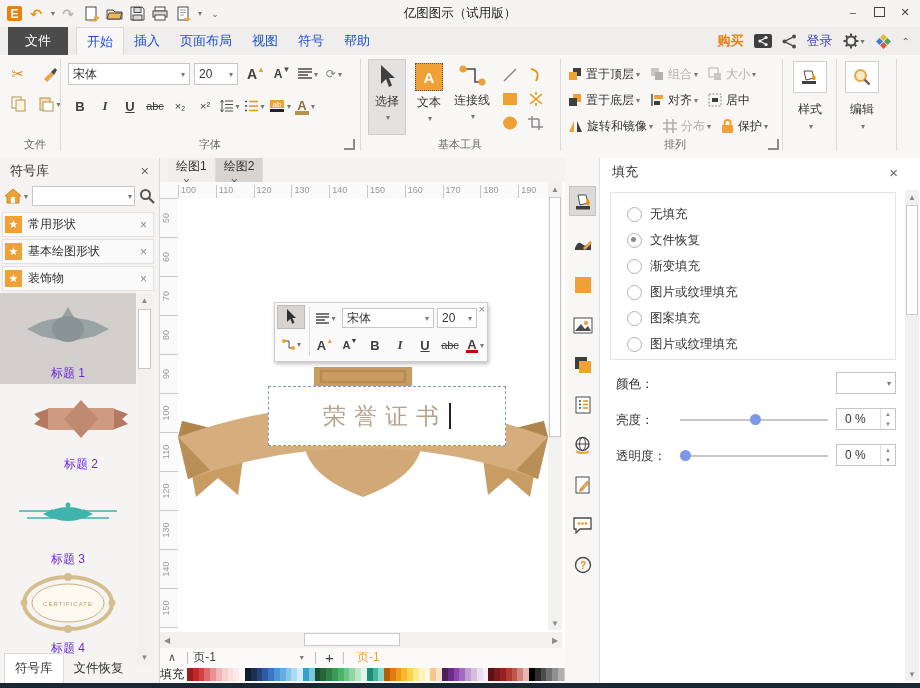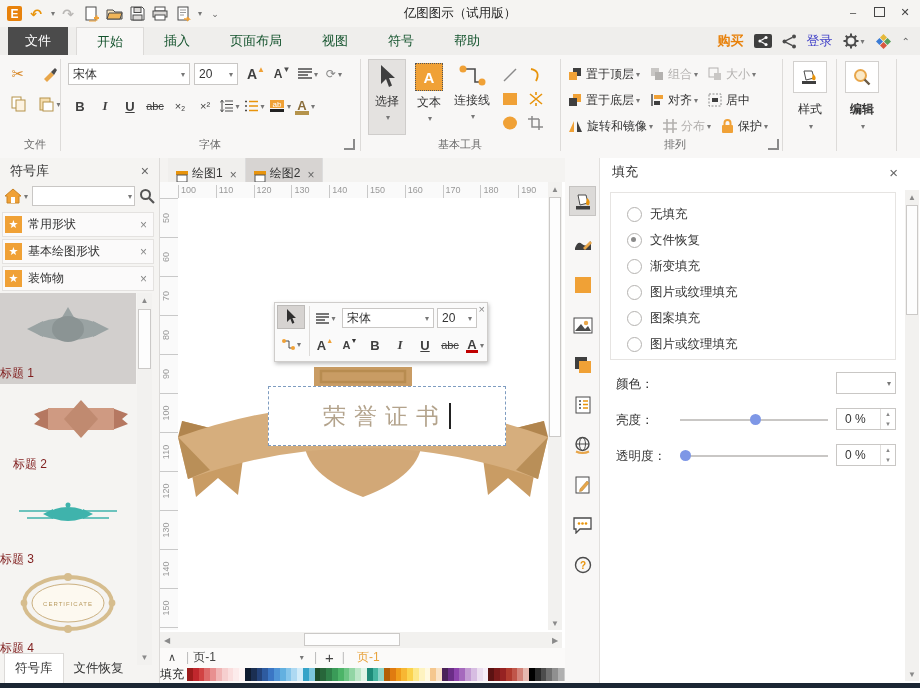--- a/index.html
+++ b/index.html
@@ -9,47 +9,47 @@
   .flex{display:flex;align-items:center;}
   .dd{color:#777;font-size:8px;margin-left:2px;}
   .sep-v{width:1px;background:#dddbd9;}
   svg{display:block;}
   
   #titlebar{left:0;top:0;width:920px;height:27px;background:#f5f4f2;}
   .qbtn{width:20px;height:20px;display:flex;align-items:center;justify-content:center;}
   .winbtn{width:26px;height:22px;display:flex;align-items:center;justify-content:center;color:#444;font-size:11px;}
   
   #tabbar{left:0;top:27px;width:920px;height:28px;background:#efeeec;border-bottom:1px solid #e3e1df;}
-  .mtab{height:28px;padding:0 20px;display:flex;align-items:center;font-size:13px;color:#14532d;}
+  .mtab{height:28px;padding:0 10px;display:flex;align-items:center;font-size:13px;color:#1d4ed8;}
   .mtab.active{background:#f8f7f6;border:1px solid #dcdad8;border-bottom:none;}
   #filetab{background:#4b4b4b;color:#fff;padding:0 17px;height:28px;display:flex;align-items:center;font-size:13px;margin-left:8px;}
   
   #ribbon{left:0;top:55px;width:920px;height:103px;background:#f8f7f6;border-bottom:1px solid #d9d7d5;}
   .gl{position:absolute;bottom:6px;font-size:11px;color:#6b6b6b;text-align:center;}
   .rbtn{width:24px;height:22px;display:flex;align-items:center;justify-content:center;}
   .glyph{font-weight:bold;font-size:13px;color:#3f3f3f;}
   .selbox{border:1px solid #c9c7c5;background:#fff;height:22px;display:flex;align-items:center;padding:0 4px;justify-content:space-between;box-sizing:border-box;}
   .bigbtn{position:absolute;top:4px;width:38px;height:76px;text-align:center;font-size:12px;color:#333;}
   .bigbtn .lbl{margin-top:3px;}
   .bigbtn.sel{background:#e4e2e0;border:1px solid #cfcdcb;box-sizing:border-box;}
   .arr-item{display:flex;align-items:center;height:22px;font-size:12px;color:#333;}
   .arr-item .txt{margin-left:4px;}
   .dis{color:#b3b1af;}
   .launcher{width:9px;height:9px;border-right:2px solid #8a8a8a;border-bottom:2px solid #8a8a8a;position:absolute;}
   
   #leftpanel{left:0;top:158px;width:160px;height:530px;background:#f5f4f2;border-right:1px solid #dcdad8;box-sizing:border-box;}
   .secrow{position:absolute;left:2px;width:152px;height:25px;background:#fbfafa;border:1px solid #e4e2e0;box-sizing:border-box;display:flex;align-items:center;}
   .starbox{width:17px;height:17px;background:#f0a136;color:#fff;font-size:11px;display:flex;align-items:center;justify-content:center;margin:0 6px 0 2px;}
   .secx{margin-left:auto;margin-right:6px;color:#888;font-size:12px;}
-  .symitem{position:absolute;left:0;width:136px;height:91px;font-size:12px;color:#7f1d1d;}
+  .symitem{position:absolute;left:0;width:136px;height:91px;text-align:center;font-size:12px;color:#6d28d9;}
   .symitem.sel{background:#d2cfcd;}
   .symlabel{margin-top:2px;}
   
   #canvasarea{left:160px;top:158px;width:405px;height:530px;background:#fff;}
-  .ctab{height:24px;display:flex;align-items:flex-end;padding:0 8px;font-size:12px;color:#333;background:#f0efed;border-right:1px solid #ddd;}
+  .ctab{height:24px;display:flex;align-items:flex-start;padding:0 8px;font-size:12px;color:#333;background:#f0efed;border-right:1px solid #ddd;flex-direction:column;}
   .ctab.active{background:#d7d4d2;}
   .ctab .x{margin-left:7px;color:#666;}
   #hruler{left:18px;top:24px;width:370px;height:16px;background:#fafafa;border-bottom:1px solid #ddd;overflow:hidden;white-space:nowrap;}
   .htick{display:inline-block;width:37.8px;height:16px;border-left:1px solid #c9c9c9;color:#999;font-size:9px;padding-left:2px;box-sizing:border-box;}
   #vruler{left:0;top:40px;width:18px;height:432px;background:#fafafa;border-right:1px solid #ddd;overflow:hidden;}
   .vtick{height:38px;border-top:1px solid #c9c9c9;position:relative;}
   .vtick span{position:absolute;left:-12px;top:14px;width:36px;text-align:center;transform:rotate(-90deg);color:#999;font-size:9px;display:block;}
   .sbar{background:#f2f1ef;}
   .sarrow{color:#8a8a8a;font-size:8px;display:flex;align-items:center;justify-content:center;}
   .sthumb{background:#fdfdfd;border:1px solid #cbc9c7;box-sizing:border-box;}
@@ -461,21 +461,21 @@
       <div class="dd" style="margin-top:4px;">▾</div>
     </div>
     <div class="sep-v abs" style="left:836px;top:4px;height:92px;"></div>
     <div class="bigbtn" style="left:842px;width:40px;">
       <div style="width:32px;height:30px;margin:2px auto 0;border:1px solid #d2d0ce;background:#fff;display:flex;align-items:center;justify-content:center;">
         <svg width="18" height="18">
             <circle cx="7.5" cy="7.5" r="5.5" fill="#fbe9c6" stroke="#e8a64a" stroke-width="2"></circle>
             <path d="M11.5,11.5 L16.5,16.5" stroke="#6b5b45" stroke-width="2.4"></path>
           </svg>
       </div>
-      <div class="lbl" style="margin-top:8px;font-weight:bold;">编辑</div>
+      <div class="lbl" style="margin-top:8px;">编辑</div>
       <div class="dd" style="margin-top:4px;">▾</div>
     </div>
     <div class="sep-v abs" style="left:896px;top:4px;height:92px;"></div>
   </div>
 
   <div id="leftpanel" class="abs">
     <div class="flex" style="height:26px;justify-content:space-between;padding:0 10px;">
       <span style="font-size:13px;color:#333;">符号库</span>
       <span style="color:#666;font-size:14px;">×</span>
     </div>

